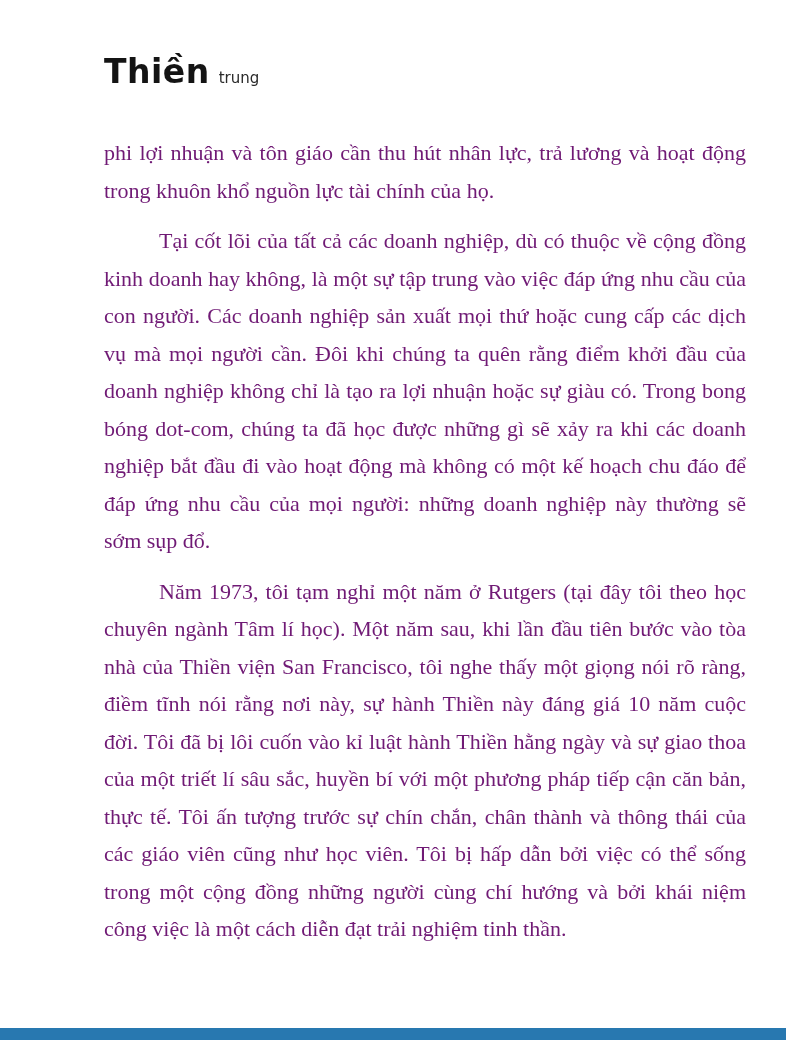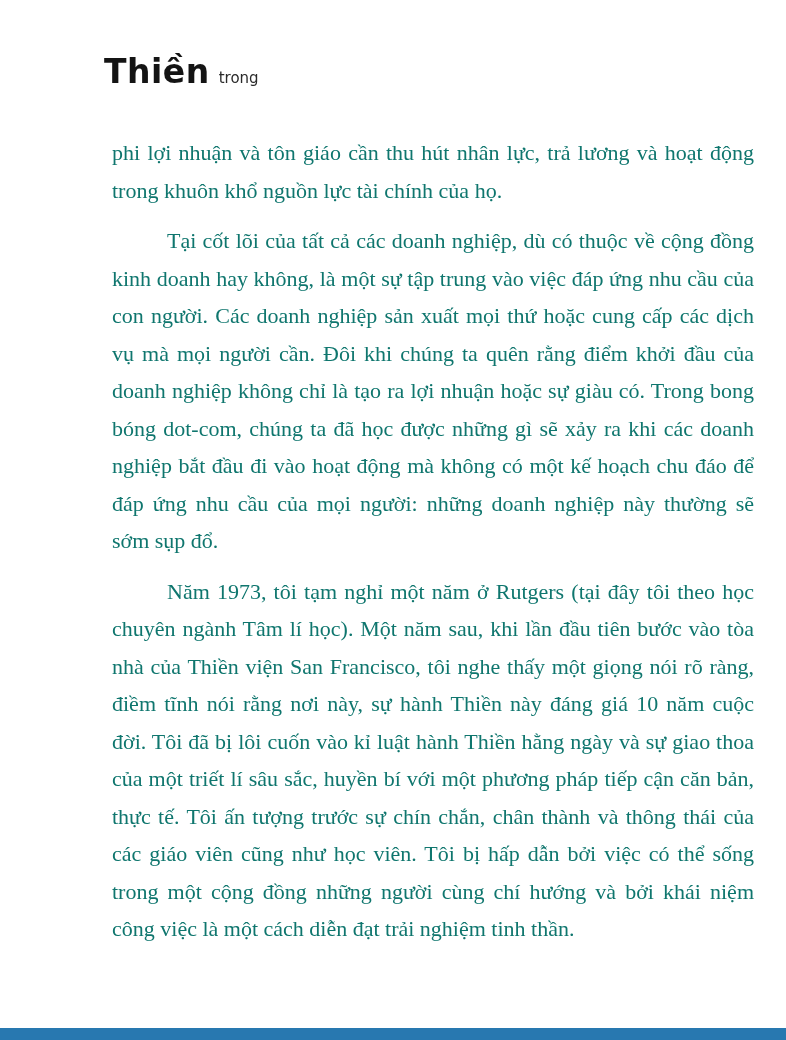--- a/index.html
+++ b/index.html
@@ -46,22 +46,21 @@
     color: #1a1a1a;
   }
   .body-text {
     position: absolute;
     left: 104px;
     top: 134px;
     width: 642px;
     font-size: 22px;
     line-height: 37.5px;
     text-align: justify;
-    color: #0f766e;
-    margin-left: 8px;
+    color: #701a75;
   }
   .para {
     margin: 0 0 13px 0;
     text-indent: 55px;
   }
   .para.no-indent {
     text-indent: 0;
   }
   .bottom-bar {
     position: absolute;
@@ -71,21 +70,21 @@
     height: 12px;
   }
 </style>
 </head>
 <body>
 
 <div class="page">
 
   <header class="header">
     <span class="brand">Thiền</span>
-    <span class="connector">trong</span>
+    <span class="connector">trung</span>
   </header>
 
   <main class="body-text">
     <p class="para no-indent">phi lợi nhuận và tôn giáo cần thu hút nhân lực, trả lương và hoạt động trong khuôn khổ nguồn lực tài chính của họ.</p>
     <p class="para">Tại cốt lõi của tất cả các doanh nghiệp, dù có thuộc về cộng đồng kinh doanh hay không, là một sự tập trung vào việc đáp ứng nhu cầu của con người. Các doanh nghiệp sản xuất mọi thứ hoặc cung cấp các dịch vụ mà mọi người cần. Đôi khi chúng ta quên rằng điểm khởi đầu của doanh nghiệp không chỉ là tạo ra lợi nhuận hoặc sự giàu có. Trong bong bóng dot-com, chúng ta đã học được những gì sẽ xảy ra khi các doanh nghiệp bắt đầu đi vào hoạt động mà không có một kế hoạch chu đáo để đáp ứng nhu cầu của mọi người: những doanh nghiệp này thường sẽ sớm sụp đổ.</p>
     <p class="para">Năm 1973, tôi tạm nghỉ một năm ở Rutgers (tại đây tôi theo học chuyên ngành Tâm lí học). Một năm sau, khi lần đầu tiên bước vào tòa nhà của Thiền viện San Francisco, tôi nghe thấy một giọng nói rõ ràng, điềm tĩnh nói rằng nơi này, sự hành Thiền này đáng giá 10 năm cuộc đời. Tôi đã bị lôi cuốn vào kỉ luật hành Thiền hằng ngày và sự giao thoa của một triết lí sâu sắc, huyền bí với một phương pháp tiếp cận căn bản, thực tế. Tôi ấn tượng trước sự chín chắn, chân thành và thông thái của các giáo viên cũng như học viên. Tôi bị hấp dẫn bởi việc có thể sống trong một cộng đồng những người cùng chí hướng và bởi khái niệm công việc là một cách diễn đạt trải nghiệm tinh thần.</p>
   </main>
 
   <div class="bottom-bar" style="background-color: rgb(40, 120, 176);"></div>
 

